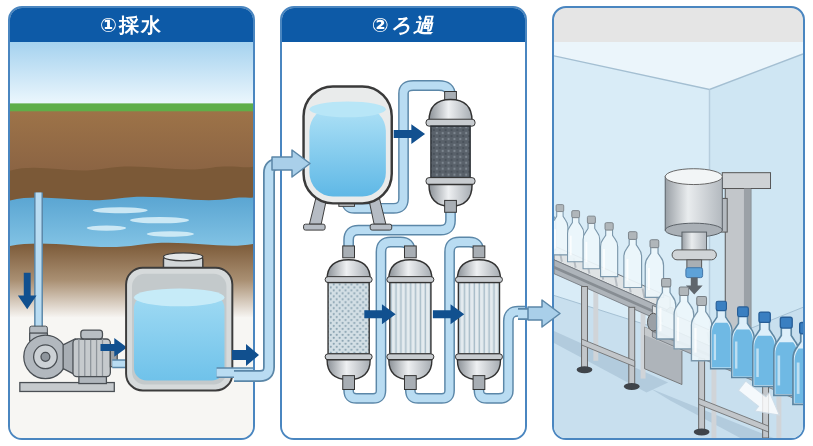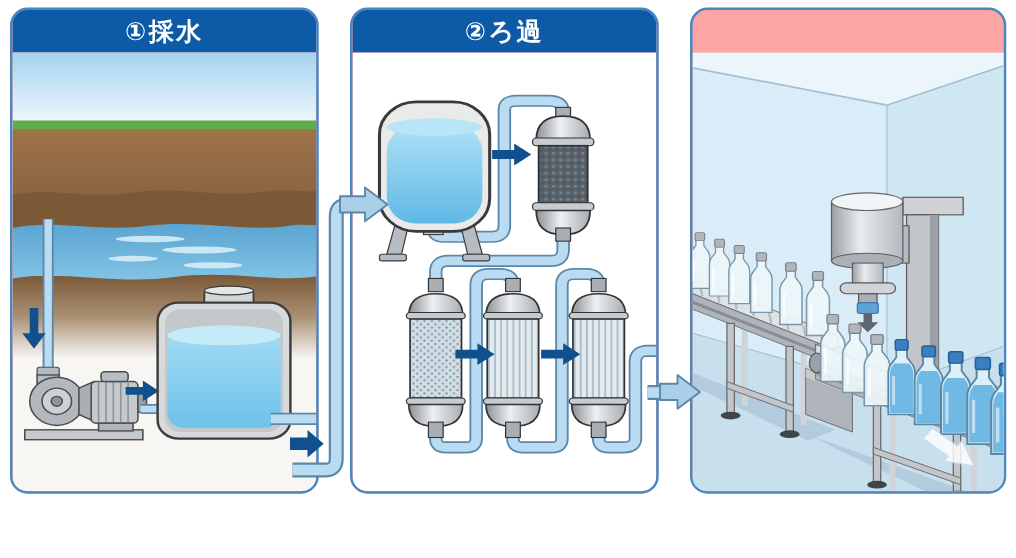--- a/index.html
+++ b/index.html
@@ -1,20 +1,20 @@
 <!DOCTYPE html>
 <html style="--header-bg: #0d5aa7; --panel-border: #4a86c0; --pipe-fill: #b9dcf2; --pipe-outline: #5b87a8; --arrow-dark: #11508f; --arrow-light: #a9cfe9; --grass: #5fae49; --earth: #9d7348; --earth-dark: #7b5937; --groundwater: #5aa5d2; --tank-water: #7fc8ec; --steel: #c8ccd0; --room-wall: #d9ecf7; --bottle-cap: #3a7fc1;"><head>
 <meta charset="utf-8">
 <style>
   html,body{margin:0;padding:0;overflow:hidden;background:#ffffff;}
   body{width:813px;height:446px;position:relative;font-family:"Liberation Sans","DejaVu Sans",sans-serif;}
-  .panel{position:absolute;top:6px;width:247px;height:389px;box-sizing:border-box;
-         border:2px solid var(--panel-border,#4a86c0);border-radius:14px;background:#fca5a5;overflow:hidden;}
+  .panel{position:absolute;top:6px;width:247px;height:434px;box-sizing:border-box;
+         border:2px solid var(--panel-border,#4a86c0);border-radius:14px;background:#e5e5e5;overflow:hidden;}
   #panel-intake{left:8px;}
-  #panel-filtration{left:280px;}
+  #panel-filtration{left:280px;font-style:italic;}
   #panel-filling{left:552px;width:253px;}
   .panel-header{height:34px;background:var(--header-bg,#0d5aa7);display:flex;align-items:center;justify-content:center;}
   .panel-title{color:#ffffff;font-size:20px;font-weight:bold;letter-spacing:2px;}
   .panel-body{position:absolute;top:34px;left:0;right:0;bottom:0;}
   svg.fill{width:100%;height:100%;display:block;}
   #overlay{position:absolute;left:0;top:0;width:813px;height:446px;z-index:10;pointer-events:none;}
   .pipe-outer{stroke:var(--pipe-outline,#5b87a8);fill:none;stroke-width:11;}
   .pipe-inner{stroke:var(--pipe-fill,#b9dcf2);fill:none;stroke-width:8;}
   .pipe-outer.thin{stroke-width:9;}
   .pipe-inner.thin{stroke-width:6;}

